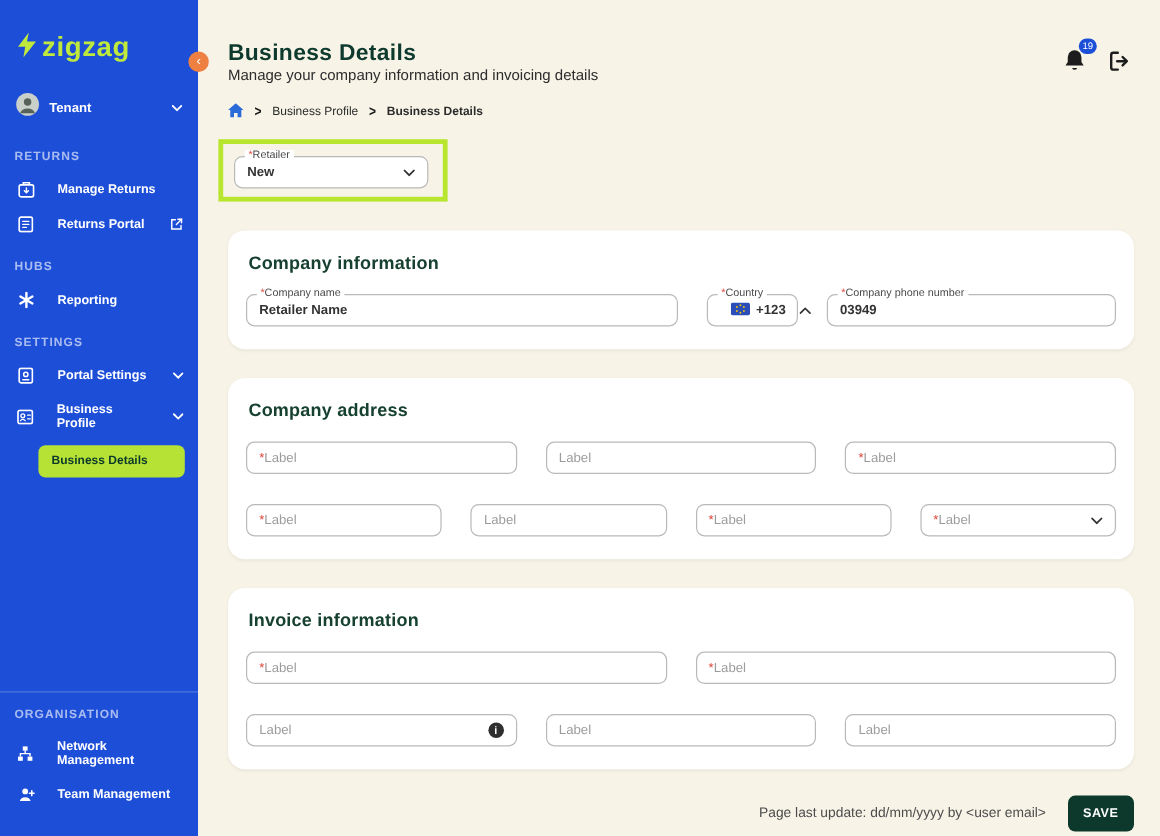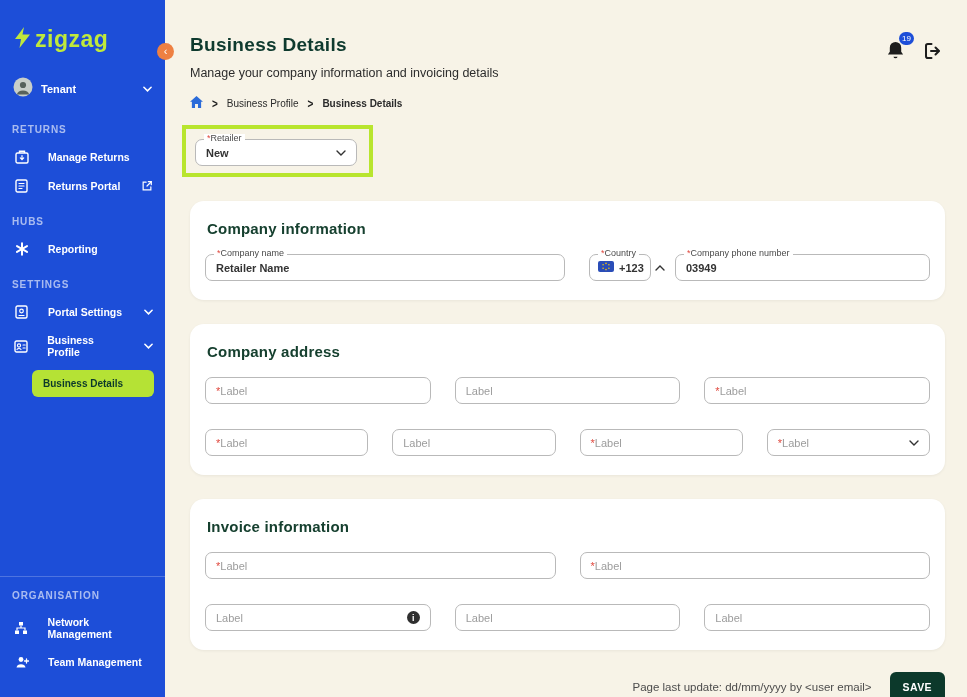--- a/index.html
+++ b/index.html
@@ -43,21 +43,21 @@
     width: 122px; cursor: pointer;
   }
   .org-section { margin-top: auto; border-top: 1px solid rgba(255,255,255,.22); padding-bottom: 28px; }
   .org-section .section-label { margin-top: 13px; }
   
   .main {
     position: absolute; left: 165px; top: 0; width: 802px; height: 697px;
     padding: 34px 22px 0 25px;
   }
   .page-title { font-size: 19px; font-weight: bold; color: #0e3a2e; letter-spacing: .3px; }
-  .page-subtitle { font-size: 12.5px; color: #2c2c2c; margin-top: 10px; }
+  .page-subtitle { font-size: 12.5px; color: #2c2c2c; }
   .breadcrumb { display: flex; align-items: center; gap: 9px; margin-top: 16px; font-size: 10px; color: #2b2b2b; }
   .crumb-sep { font-weight: bold; font-size: 10px; color: #1c1c1c; transform: scaleY(1.2); }
   .crumb-current { font-weight: bold; }
   .top-icons { position: absolute; top: 40px; right: 24px; display: flex; gap: 18px; align-items: center; }
   .bell-wrap { position: relative; cursor: pointer; }
   .badge {
     position: absolute; top: -8px; right: -9px; background: #1d4ed8; color: #fff;
     font-size: 8px; font-weight: normal; border-radius: 8px; padding: 2px 3px; min-width: 14px; text-align: center;
   }
   
@@ -87,21 +87,21 @@
   
   .card {
     background: #fff; border-radius: 14px; width: 755px;
     padding: 14px 15px 19px 15px; margin-top: 24px;
     box-shadow: 0 1px 3px rgba(0,0,0,.06);
   }
   .card-title { font-size: 15px; font-weight: bold; color: #16402f; margin: 5px 0 0 2px; letter-spacing: .2px; }
   .frow { display: flex; gap: 24px; margin-top: 17px; }
   .frow-gap { margin-top: 25px; }
   .f-name { width: 360px; }
-  .f-country { width: 62px; padding: 0 8px; gap: 5px; align-items: center; }
+  .f-country { width: 76px; padding: 0 19px; gap: 5px; align-items: center; }
   .f-phone { flex: 1; }
   .f-flex { flex: 1; }
   
   .page-footer { display: flex; align-items: center; justify-content: flex-end; gap: 18px; margin-top: 22px; }
   .last-update { font-size: 11.5px; color: #4c4c4c; }
   .save-btn {
     background: #0c392b; color: #fff; border: none; border-radius: 6px;
     padding: 9px 13px; font-size: 10.5px; font-weight: bold; letter-spacing: .4px;
     font-family: "Liberation Sans", sans-serif; cursor: pointer;
   }

